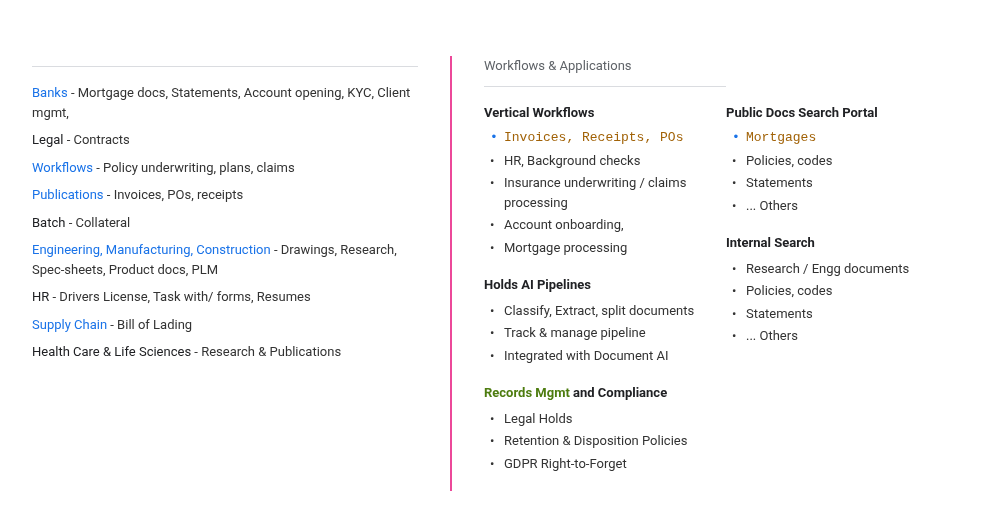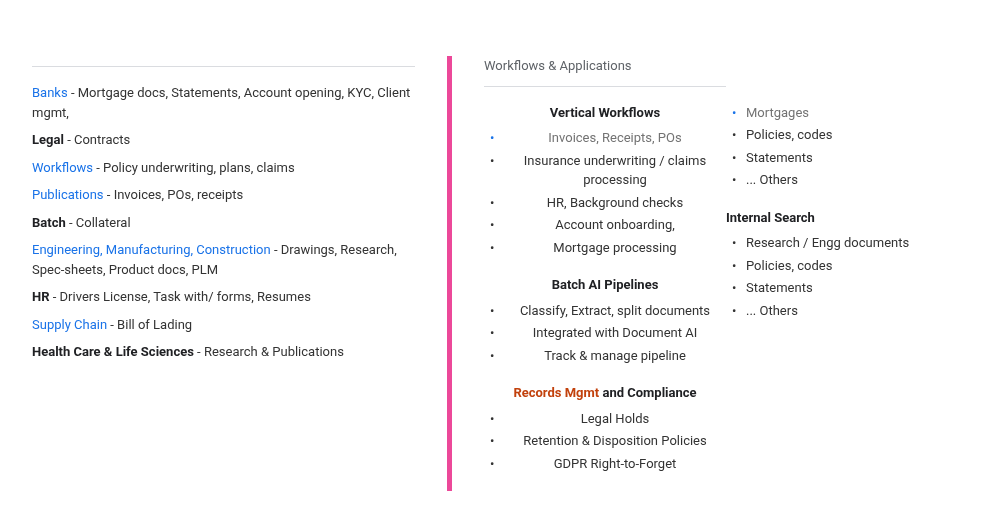--- a/index.html
+++ b/index.html
@@ -20,21 +20,21 @@
       margin-bottom: 28px;
       line-height: 1.3;
     }
     .columns-wrapper {
       display: flex;
       gap: 0;
     }
     .left-column {
       width: 420px;
       padding-right: 32px;
-      border-right: 5px solid #ec4899;
+      border-right: 2px solid #ec4899;
     }
     .right-column {
       flex: 1;
       padding-left: 32px;
       display: flex;
     }
     .column-header {
       font-size: 13px;
       color: #5f6368;
       font-weight: 400;
@@ -49,29 +49,28 @@
       margin-bottom: 8px;
       font-size: 13px;
       color: #333;
       line-height: 1.5;
     }
     .highlight-blue {
       color: #1a73e8;
       font-weight: 400;
     }
     .highlight-bold {
-      font-weight: 700;
+      font-weight: 400;
       color: #202124;
     }
     .workflow-section {
       flex: 1;
     }
     .workflow-group {
       margin-bottom: 18px;
-      text-align: center;
     }
     .workflow-group-title {
       font-weight: 700;
       color: #202124;
       font-size: 13px;
       margin-bottom: 6px;
     }
     .bullet-list {
       list-style: none;
       padding-left: 2px;
@@ -87,21 +86,22 @@
     .bullet-list li::before {
       content: '•';
       position: absolute;
       left: 4px;
       color: #333;
     }
     .bullet-list li.active-bullet::before {
       color: #1a73e8;
     }
     .bullet-list li.active-bullet {
-      color: #737373;
+      color: #a16207;
+      font-family: Liberation Mono, monospace;
     }
     .right-panels {
       flex: 1;
     }
     .right-panel-group {
       margin-bottom: 18px;
     }
     .right-panel-title {
       font-weight: 700;
       color: #202124;
@@ -129,46 +129,47 @@
         <li><span class="highlight-bold">Health Care &amp; Life Sciences</span> <span>- Research &amp; Publications</span></li>
       </ul>
   </div>
   <div class="right-column">
     <div class="workflow-section" id="workflow-col1">
         <div class="column-header">Workflows &amp; Applications</div>
         <div class="workflow-group">
           <div class="workflow-group-title">Vertical Workflows</div>
           <ul class="bullet-list">
             <li class="active-bullet">Invoices, Receipts, POs</li>
+            <li>HR, Background checks</li>
             <li>Insurance underwriting / claims processing</li>
-            <li>HR, Background checks</li>
             <li>Account onboarding,</li>
             <li>Mortgage processing</li>
           </ul>
         </div>
         <div class="workflow-group">
-          <div class="workflow-group-title">Batch AI Pipelines</div>
+          <div class="workflow-group-title">Holds AI Pipelines</div>
           <ul class="bullet-list">
             <li>Classify, Extract, split documents</li>
+            <li>Track &amp; manage pipeline</li>
             <li>Integrated with Document AI</li>
-            <li>Track &amp; manage pipeline</li>
           </ul>
         </div>
         <div class="workflow-group">
-          <div class="workflow-group-title"><span style="color:#c2410c;font-weight:700">Records Mgmt</span><span> and Compliance</span></div>
+          <div class="workflow-group-title"><span style="color:#4d7c0f;font-weight:700">Records Mgmt</span><span> and Compliance</span></div>
           <ul class="bullet-list">
             <li>Legal Holds</li>
             <li>Retention &amp; Disposition Policies</li>
             <li>GDPR Right-to-Forget</li>
           </ul>
         </div>
       </div>
     <div class="right-panels" id="workflow-col2">
         <div class="column-header" style="visibility: hidden;">Workflows &amp; Applications</div>
         <div class="right-panel-group">
+          <div class="right-panel-title">Public Docs Search Portal</div>
           <ul class="bullet-list">
             <li class="active-bullet">Mortgages</li>
             <li>Policies, codes</li>
             <li>Statements</li>
             <li>... Others</li>
           </ul>
         </div>
         <div class="right-panel-group">
           <div class="right-panel-title">Internal Search</div>
           <ul class="bullet-list">

